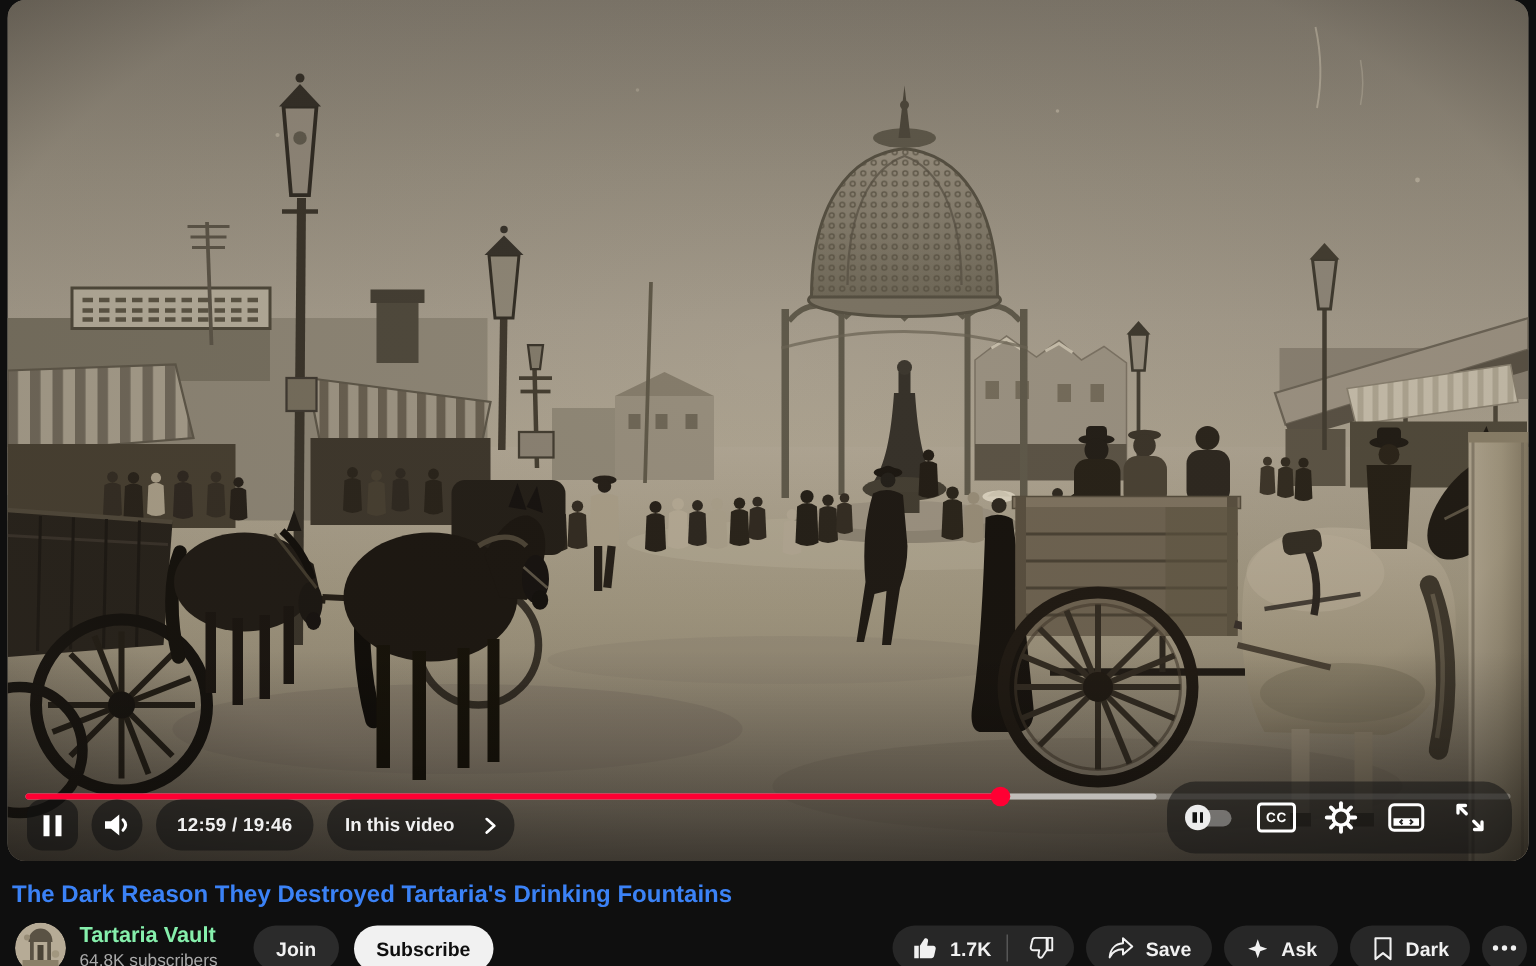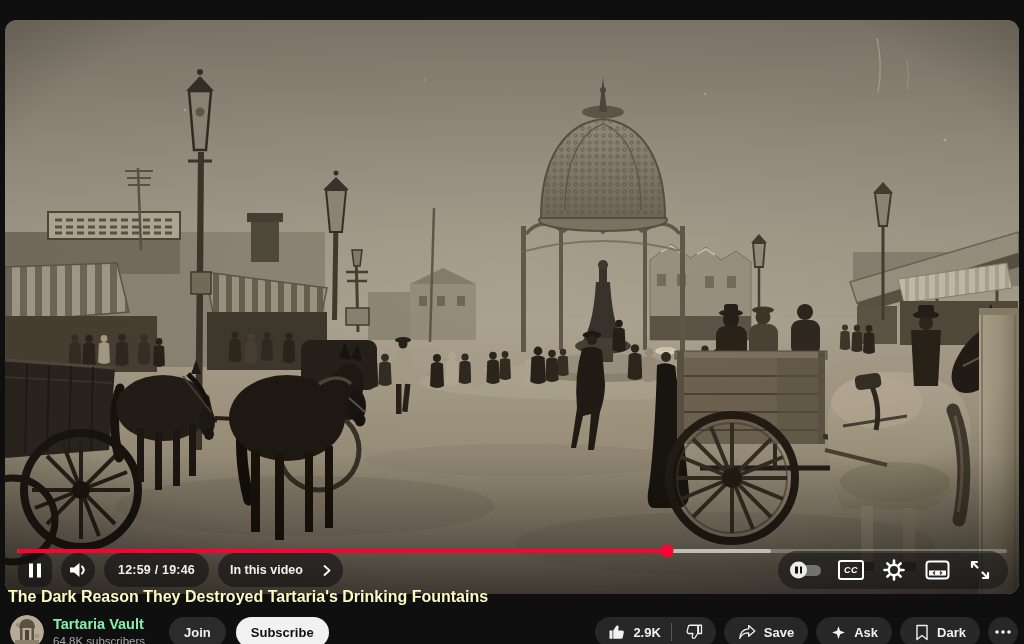--- a/index.html
+++ b/index.html
@@ -1,20 +1,20 @@
 <!DOCTYPE html>
 <html style="--accent: #ff0033;"><head>
 <meta charset="utf-8">
 <style>
   html,body{margin:0;padding:0;background:#0f0f0f;width:1024px;height:644px;overflow:hidden;
     font-family:"Liberation Sans","DejaVu Sans",sans-serif;-webkit-font-smoothing:antialiased;}
   .stage{position:relative;width:1024px;height:644px;background:#0f0f0f;}
 
   
-  .player{position:absolute;left:5px;top:20px;width:1014px;height:574px;border-radius:12px;
+  .player{position:absolute;left:5px;top:0;width:1014px;height:574px;border-radius:12px;
     overflow:hidden;background:#6b665e;}
   .player svg.scene{position:absolute;left:0;top:0;width:100%;height:100%;display:block;}
   .bottom-shade{position:absolute;left:0;right:0;bottom:0;height:140px;
     background:linear-gradient(to bottom,rgba(0,0,0,0) 0%,rgba(0,0,0,.18) 45%,rgba(0,0,0,.45) 100%);}
 
   
   .progress{position:absolute;left:12px;right:12px;bottom:41px;height:4px;cursor:pointer;}
   .progress .track{position:absolute;inset:0;background:rgba(255,255,255,.25);border-radius:2px;}
   .progress .buffered{position:absolute;left:0;top:0;bottom:0;background:rgba(255,255,255,.5);border-radius:2px;}
   .progress .played{position:absolute;left:0;top:0;bottom:0;background:var(--accent,#ff0033);border-radius:2px;}
@@ -22,35 +22,35 @@
     background:var(--accent,#ff0033);transform:translate(-50%,-50%);}
 
   
   .ctl{position:absolute;bottom:7px;height:34px;display:flex;align-items:center;color:#f1f1f1;}
   .pill{background:rgba(18,18,18,.62);border-radius:17px;height:34px;display:flex;
     align-items:center;justify-content:center;}
   .btn-sq{width:34px;border-radius:10px;cursor:pointer;}
   .btn-rd{width:34px;border-radius:50%;cursor:pointer;}
   .time-pill{padding:0 14px;font-size:12.5px;font-weight:bold;letter-spacing:.2px;}
   .chip{padding:0 12px;font-size:12.5px;font-weight:bold;gap:20px;cursor:pointer;}
-  .right-ctl{position:absolute;right:11px;bottom:5px;height:38px;border-radius:19px;
-    background:rgba(18,18,18,.55);display:flex;align-items:center;gap:17px;padding:0 15px;font-style:italic;}
+  .right-ctl{position:absolute;right:11px;bottom:5px;height:48px;border-radius:19px;
+    background:rgba(18,18,18,.55);display:flex;align-items:center;gap:17px;padding:0 15px;}
   .right-ctl .icn{width:26px;height:24px;display:flex;align-items:center;justify-content:center;cursor:pointer;}
   .cc-box{width:23px;height:16px;border:2px solid #fff;border-radius:3px;color:#fff;
     font-size:9px;font-weight:bold;display:flex;align-items:center;justify-content:center;letter-spacing:.5px;}
   .autoplay{display:flex;align-items:center;cursor:pointer;}
   .autoplay .trk{width:28px;height:11px;border-radius:6px;background:rgba(255,255,255,.35);position:relative;}
   .autoplay .knob{position:absolute;left:-3px;top:50%;transform:translateY(-50%);width:17px;height:17px;
     border-radius:50%;background:#ececec;display:flex;align-items:center;justify-content:center;gap:2px;}
   .autoplay .knob i{display:block;width:2.5px;height:7px;background:#111;}
 
   
   .info{position:absolute;left:0;top:578px;width:1024px;color:#f1f1f1;}
   .vtitle{margin:9px 8px 0 8px;font-size:16px;line-height:20px;font-weight:bold;white-space:nowrap;
-    overflow:hidden;color:#fef9c3;}
+    overflow:hidden;color:#3b82f6;}
   .chrow{display:flex;align-items:center;margin:8px 6px 0 10px;}
   .avatar{width:34px;height:34px;border-radius:50%;overflow:hidden;flex:none;cursor:pointer;}
   .chmeta{margin-left:9px;line-height:1.1;cursor:pointer;}
   .chname{font-size:14.5px;font-weight:bold;color:#86efac;}
   .chsubs{font-size:11.5px;color:#aaaaaa;margin-top:2px;}
   .act-pill{background:#272727;border-radius:15px;height:30px;display:flex;align-items:center;
     color:#f1f1f1;font-size:13px;font-weight:bold;cursor:pointer;}
   .join{margin-left:24px;padding:0 15px;background:#2b2b2b;}
   .subscribe{margin-left:10px;padding:0 15px;background:#f1f1f1;color:#0f0f0f;border-radius:16px;height:31px;}
   .actions{margin-left:auto;display:flex;align-items:center;gap:8px;}
@@ -564,21 +564,21 @@
       </div>
       <div class="act-pill join">Join</div>
       <div class="act-pill subscribe">Subscribe</div>
 
       <div class="actions">
         <div class="act-pill seg">
           <div class="like">
             <svg class="ic" width="18" height="18" viewBox="0 0 24 24">
               <path d="M2,10 h4 v11 H2 Z M7,21 h10.2 c1.2,0 2.3,-0.9 2.5,-2.1 l1.4,-6.2 c0.3,-1.4 -0.8,-2.7 -2.2,-2.7 H13.5 l0.8,-4.2 c0.2,-1.2 -0.7,-2.4 -2,-2.4 -0.7,0 -1.4,0.4 -1.7,1 L7,10 Z" fill="#f1f1f1"></path>
             </svg>
-            <span>2.9K</span>
+            <span>1.7K</span>
           </div>
           <div class="divider"></div>
           <div class="dislike">
             <svg class="ic" width="18" height="18" viewBox="0 0 24 24">
               <path d="M22,14 h-4 V3 h4 Z M17,3 H6.8 C5.6,3 4.5,3.9 4.3,5.1 L2.9,11.3 c-0.3,1.4 0.8,2.7 2.2,2.7 H10.5 l-0.8,4.2 c-0.2,1.2 0.7,2.4 2,2.4 0.7,0 1.4,-0.4 1.7,-1 L17,14 Z" fill="none" stroke="#f1f1f1" stroke-width="1.7" stroke-linejoin="round"></path>
             </svg>
           </div>
         </div>
         <div class="act-pill lab-pill">
           <svg class="ic" width="19" height="17" viewBox="0 0 24 22">

